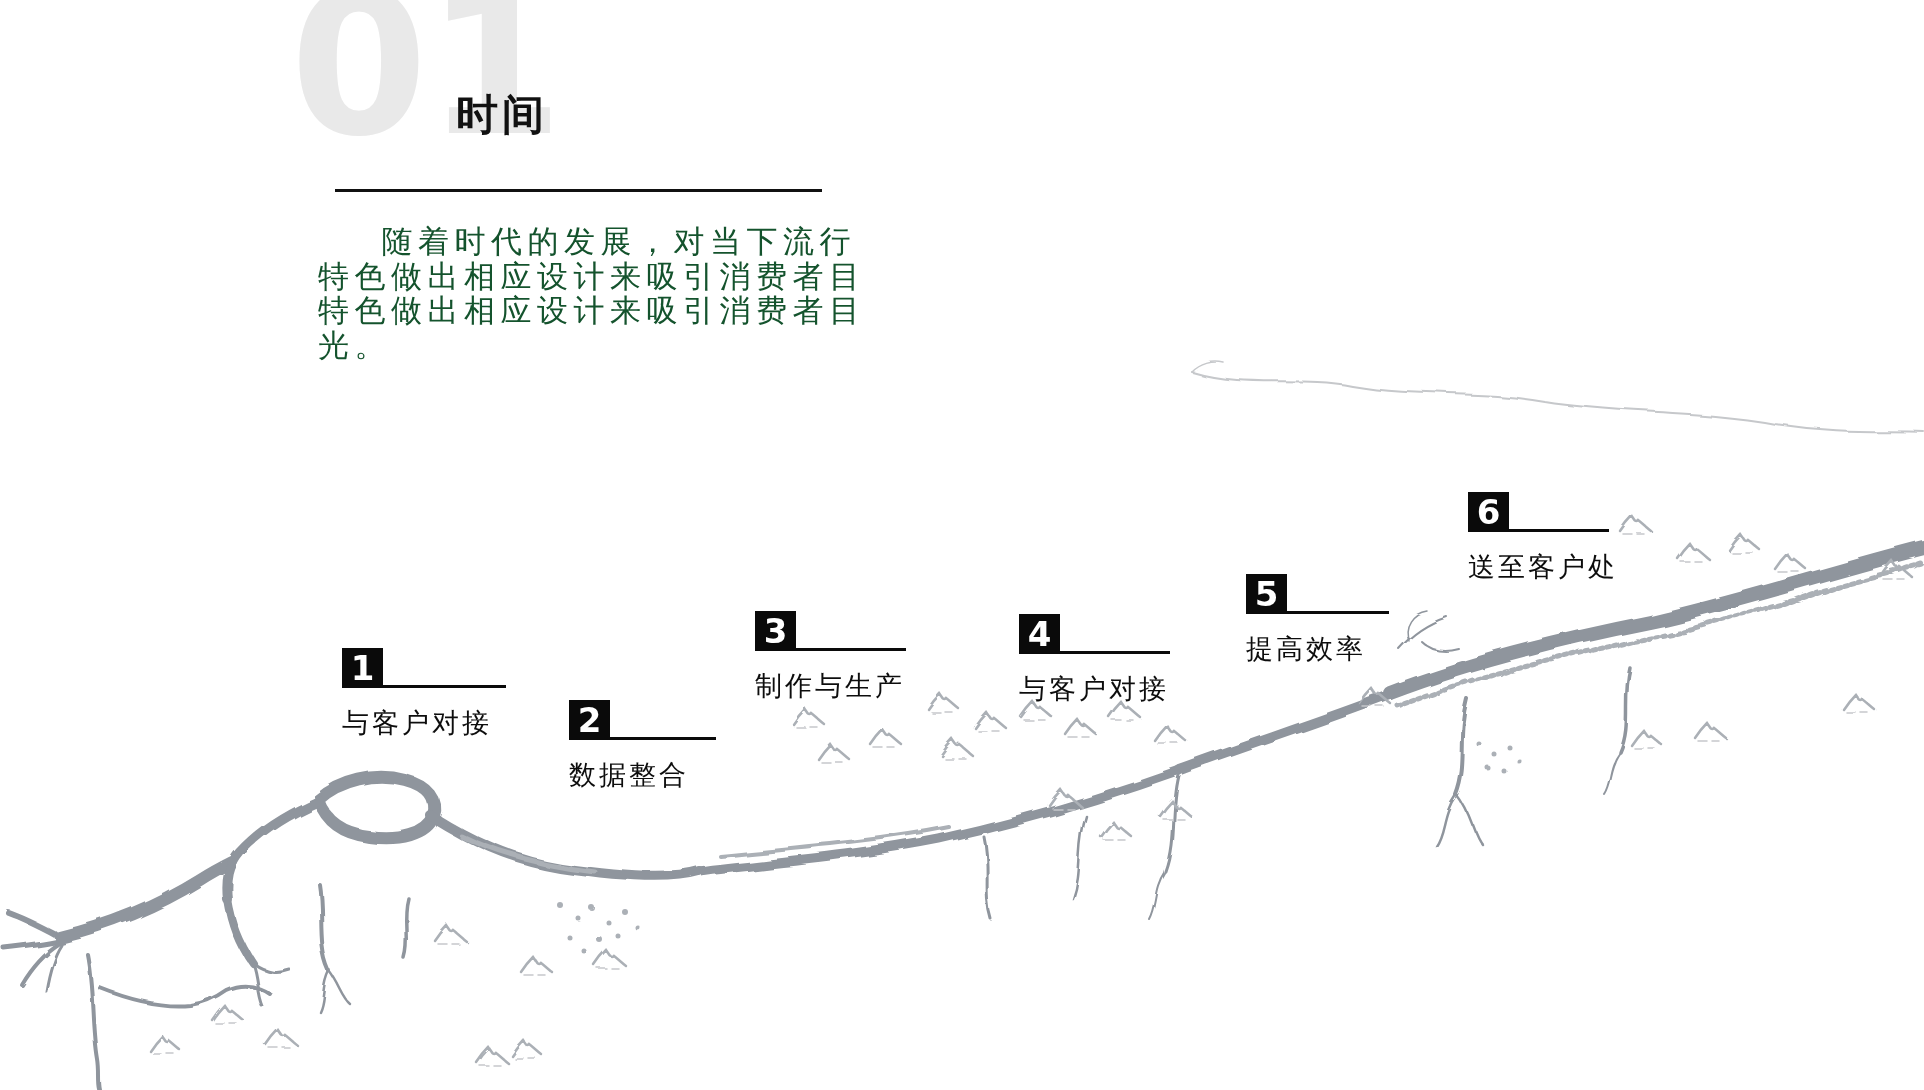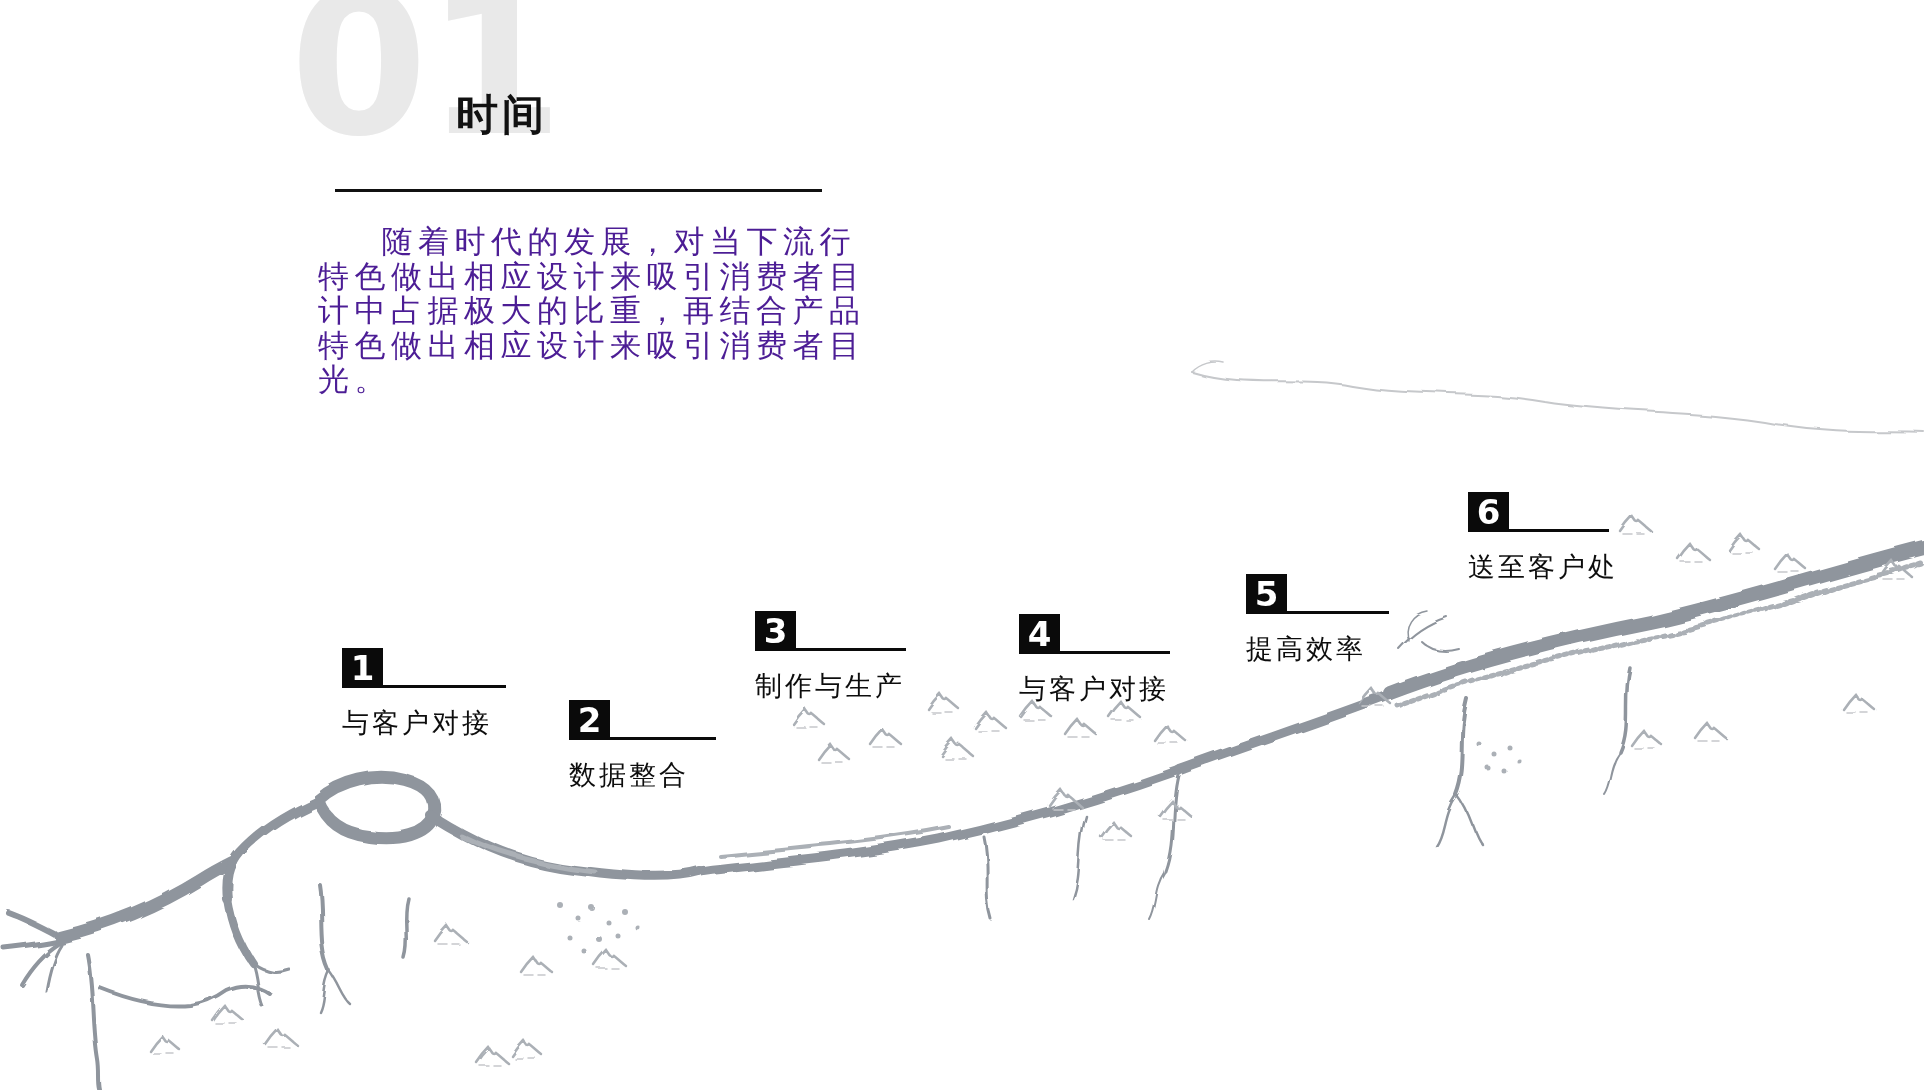--- a/index.html
+++ b/index.html
@@ -24,21 +24,21 @@
   }
   .title-rule{
     position:absolute;left:335px;top:189px;width:487px;height:3px;
     background:var(--text,#111);z-index:2;
   }
 
   
   .intro{
     position:absolute;left:318px;top:224px;z-index:2;
     font-size:31px;line-height:34.6px;letter-spacing:5.5px;
-    color:#4c1d95;white-space:nowrap;
+    color:#14532d;white-space:nowrap;
   }
   .intro .ln{height:34.6px;}
   .intro .ind{text-indent:2.05em;}
 
   
   .step{position:absolute;z-index:3;}
   .step-head{display:flex;align-items:flex-end;}
   .step-num{
     width:41px;height:40px;background:var(--marker_bg,#0a0a0a);
     color:var(--marker_text,#fff);
@@ -184,21 +184,20 @@
     </g>
   </svg>
 
   <div class="big-num">01</div>
   <div class="section-title">时间</div>
   <div class="title-rule"></div>
 
   <div class="intro">
     <div class="ln ind">随着时代的发展，对当下流行</div>
     <div class="ln">特色做出相应设计来吸引消费者目</div>
-    <div class="ln">计中占据极大的比重，再结合产品</div>
     <div class="ln">特色做出相应设计来吸引消费者目</div>
     <div class="ln">光。</div>
   </div>
 
   <div class="step step1">
     <div class="step-head">
       <div class="step-num">1</div>
       <div class="step-line"></div>
     </div>
     <div class="step-label">与客户对接</div>

